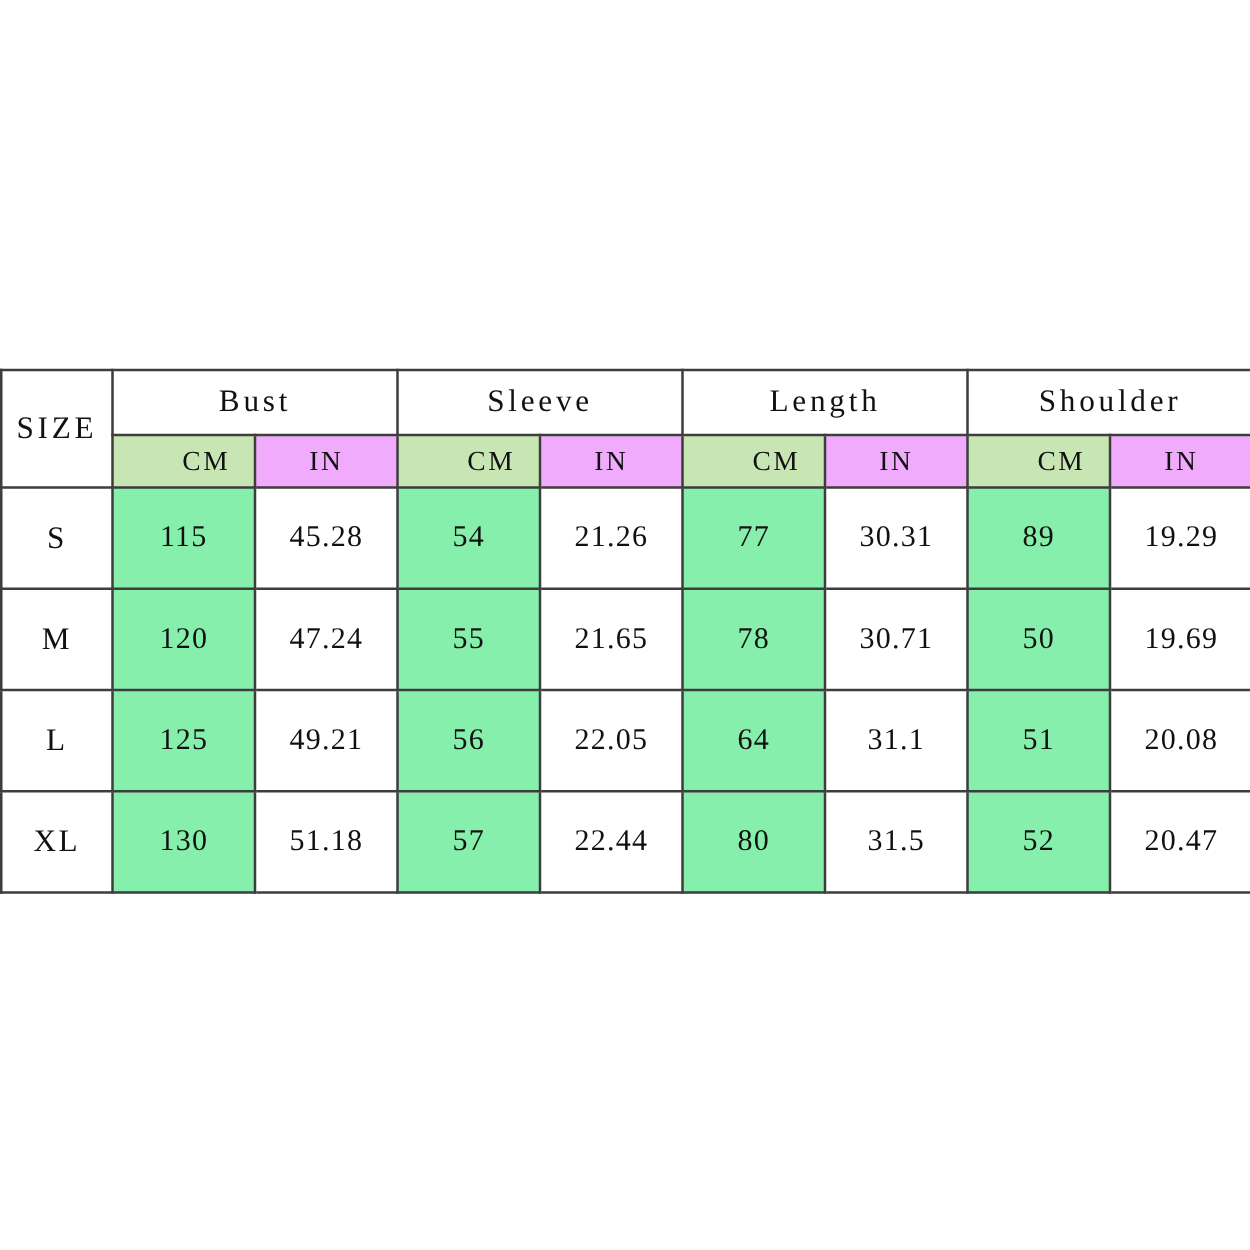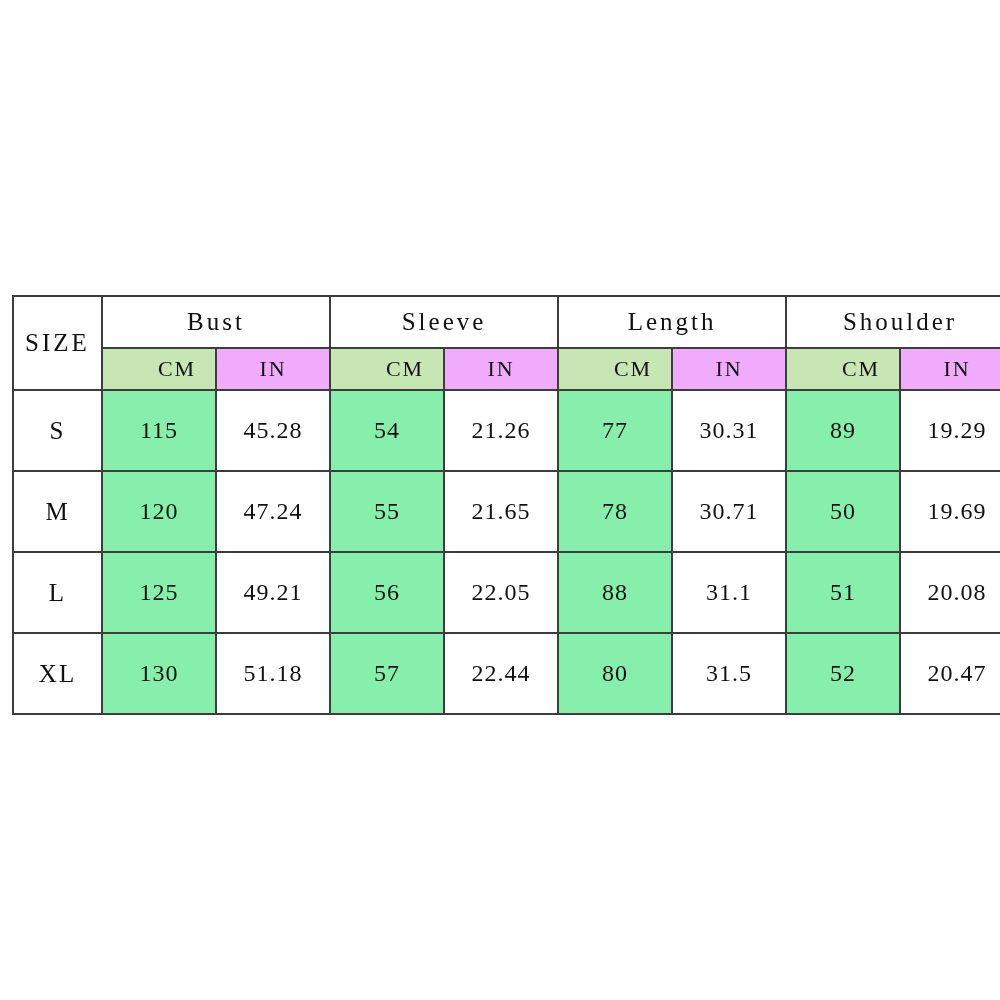--- a/index.html
+++ b/index.html
@@ -10,21 +10,21 @@
     background: #ffffff;
     overflow: hidden;
   }
   body {
     font-family: "Liberation Serif", "DejaVu Serif", serif;
     position: relative;
   }
 
   #size-chart-wrap {
     position: absolute;
-    left: 12px;
+    left: 0px;
     top: 295px;
     width: 920px;
     height: 412px;
   }
 
   table.size-chart {
     width: 1000px;
     height: 412px;
     border-collapse: collapse;
     table-layout: fixed;
@@ -157,21 +157,21 @@
         <td class="val-in">30.71</td>
         <td class="val-cm">50</td>
         <td class="val-in">19.69</td>
       </tr>
       <tr>
         <td class="size-cell">L</td>
         <td class="val-cm">125</td>
         <td class="val-in">49.21</td>
         <td class="val-cm">56</td>
         <td class="val-in">22.05</td>
-        <td class="val-cm">88</td>
+        <td class="val-cm">64</td>
         <td class="val-in">31.1</td>
         <td class="val-cm">51</td>
         <td class="val-in">20.08</td>
       </tr>
       <tr>
         <td class="size-cell">XL</td>
         <td class="val-cm">130</td>
         <td class="val-in">51.18</td>
         <td class="val-cm">57</td>
         <td class="val-in">22.44</td>

